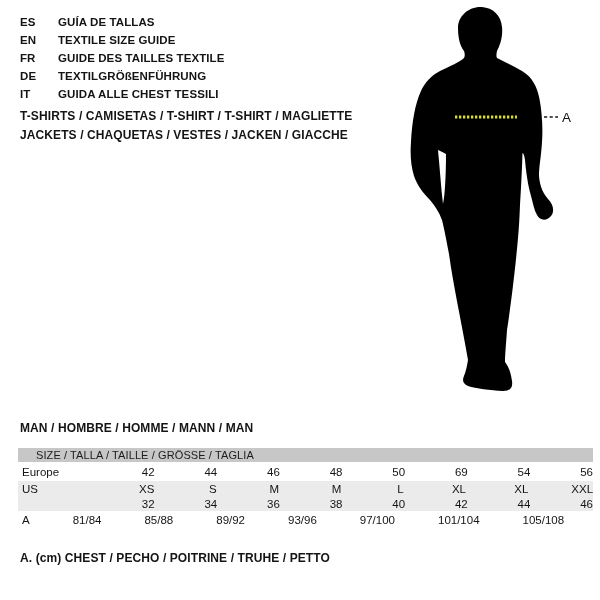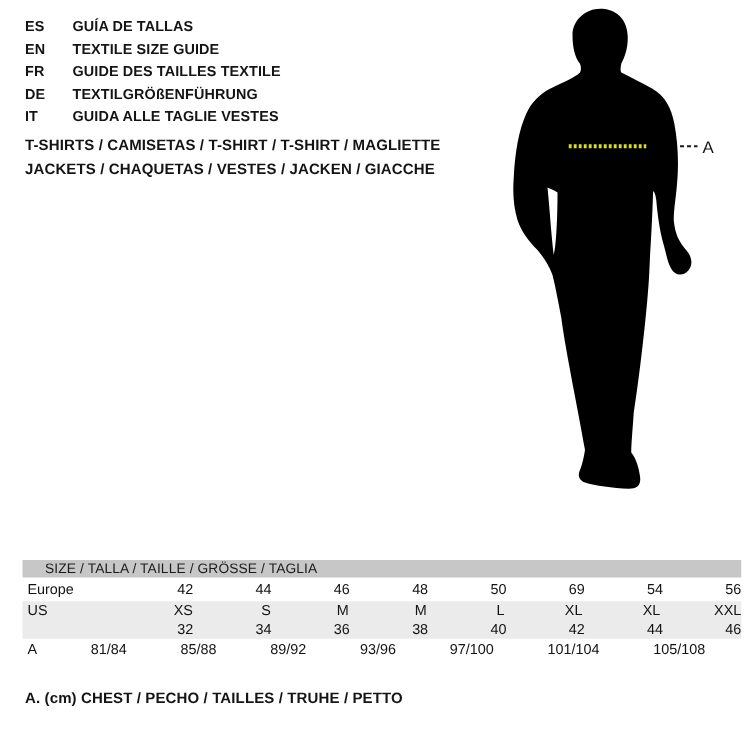--- a/index.html
+++ b/index.html
@@ -55,21 +55,21 @@
     <div class="lang-row">
       <span class="lang-code">FR</span>
       <span class="lang-label">GUIDE DES TAILLES TEXTILE</span>
     </div>
     <div class="lang-row">
       <span class="lang-code">DE</span>
       <span class="lang-label">TEXTILGRÖßENFÜHRUNG</span>
     </div>
     <div class="lang-row">
       <span class="lang-code">IT</span>
-      <span class="lang-label">GUIDA ALLE TAGLIE VESTES</span>
+      <span class="lang-label">GUIDA ALLE CHEST TESSILI</span>
     </div>
   </div>
 
   <div class="categories">
     <div>T-SHIRTS / CAMISETAS / T-SHIRT / T-SHIRT / MAGLIETTE</div>
     <div>JACKETS / CHAQUETAS / VESTES / JACKEN / GIACCHE</div>
   </div>
 
   <svg class="figure-svg" viewBox="0 0 200 400" xmlns="http://www.w3.org/2000/svg">
     <path fill-rule="evenodd" d="M 82,7
@@ -110,20 +110,21 @@
          M 38,150
          C 40,170 41,188 43,204
          C 45,196 46,174 46,154
          C 43,152 40,151 38,150
          Z" fill="#000000"></path>
     <line x1="55" y1="117" x2="117" y2="117" stroke-width="3.2" stroke-dasharray="2.3 1.7" stroke="#d9e021"></line>
     <line x1="144" y1="117" x2="158" y2="117" stroke-width="1.6" stroke-dasharray="3.2 2.4" stroke="#1a1a1a"></line>
     <text x="162" y="122" font-size="13.5" fill="#111111" font-family="Liberation Sans, sans-serif">A</text>
   </svg>
 
+  <div class="man-title">MAN / HOMBRE / HOMME / MANN / MAN</div>
 
   <div class="size-table">
     <div class="thead">SIZE / TALLA / TAILLE / GRÖSSE / TAGLIA</div>
 
     <div class="trow r0">
       <span class="lbl">Europe</span>
       <span class="val">42</span>
       <span class="val">44</span>
       <span class="val">46</span>
       <span class="val">48</span>
@@ -163,15 +164,15 @@
       <span class="val">85/88</span>
       <span class="val">89/92</span>
       <span class="val">93/96</span>
       <span class="val">97/100</span>
       <span class="val">101/104</span>
       <span class="val">105/108</span>
       <span class="val">109/112</span>
     </div>
   </div>
 
-  <div class="footnote">A. (cm) CHEST / PECHO / TAILLES / TRUHE / PETTO</div>
+  <div class="footnote">A. (cm) CHEST / PECHO / POITRINE / TRUHE / PETTO</div>
 
 </div>
 
 </body></html>

